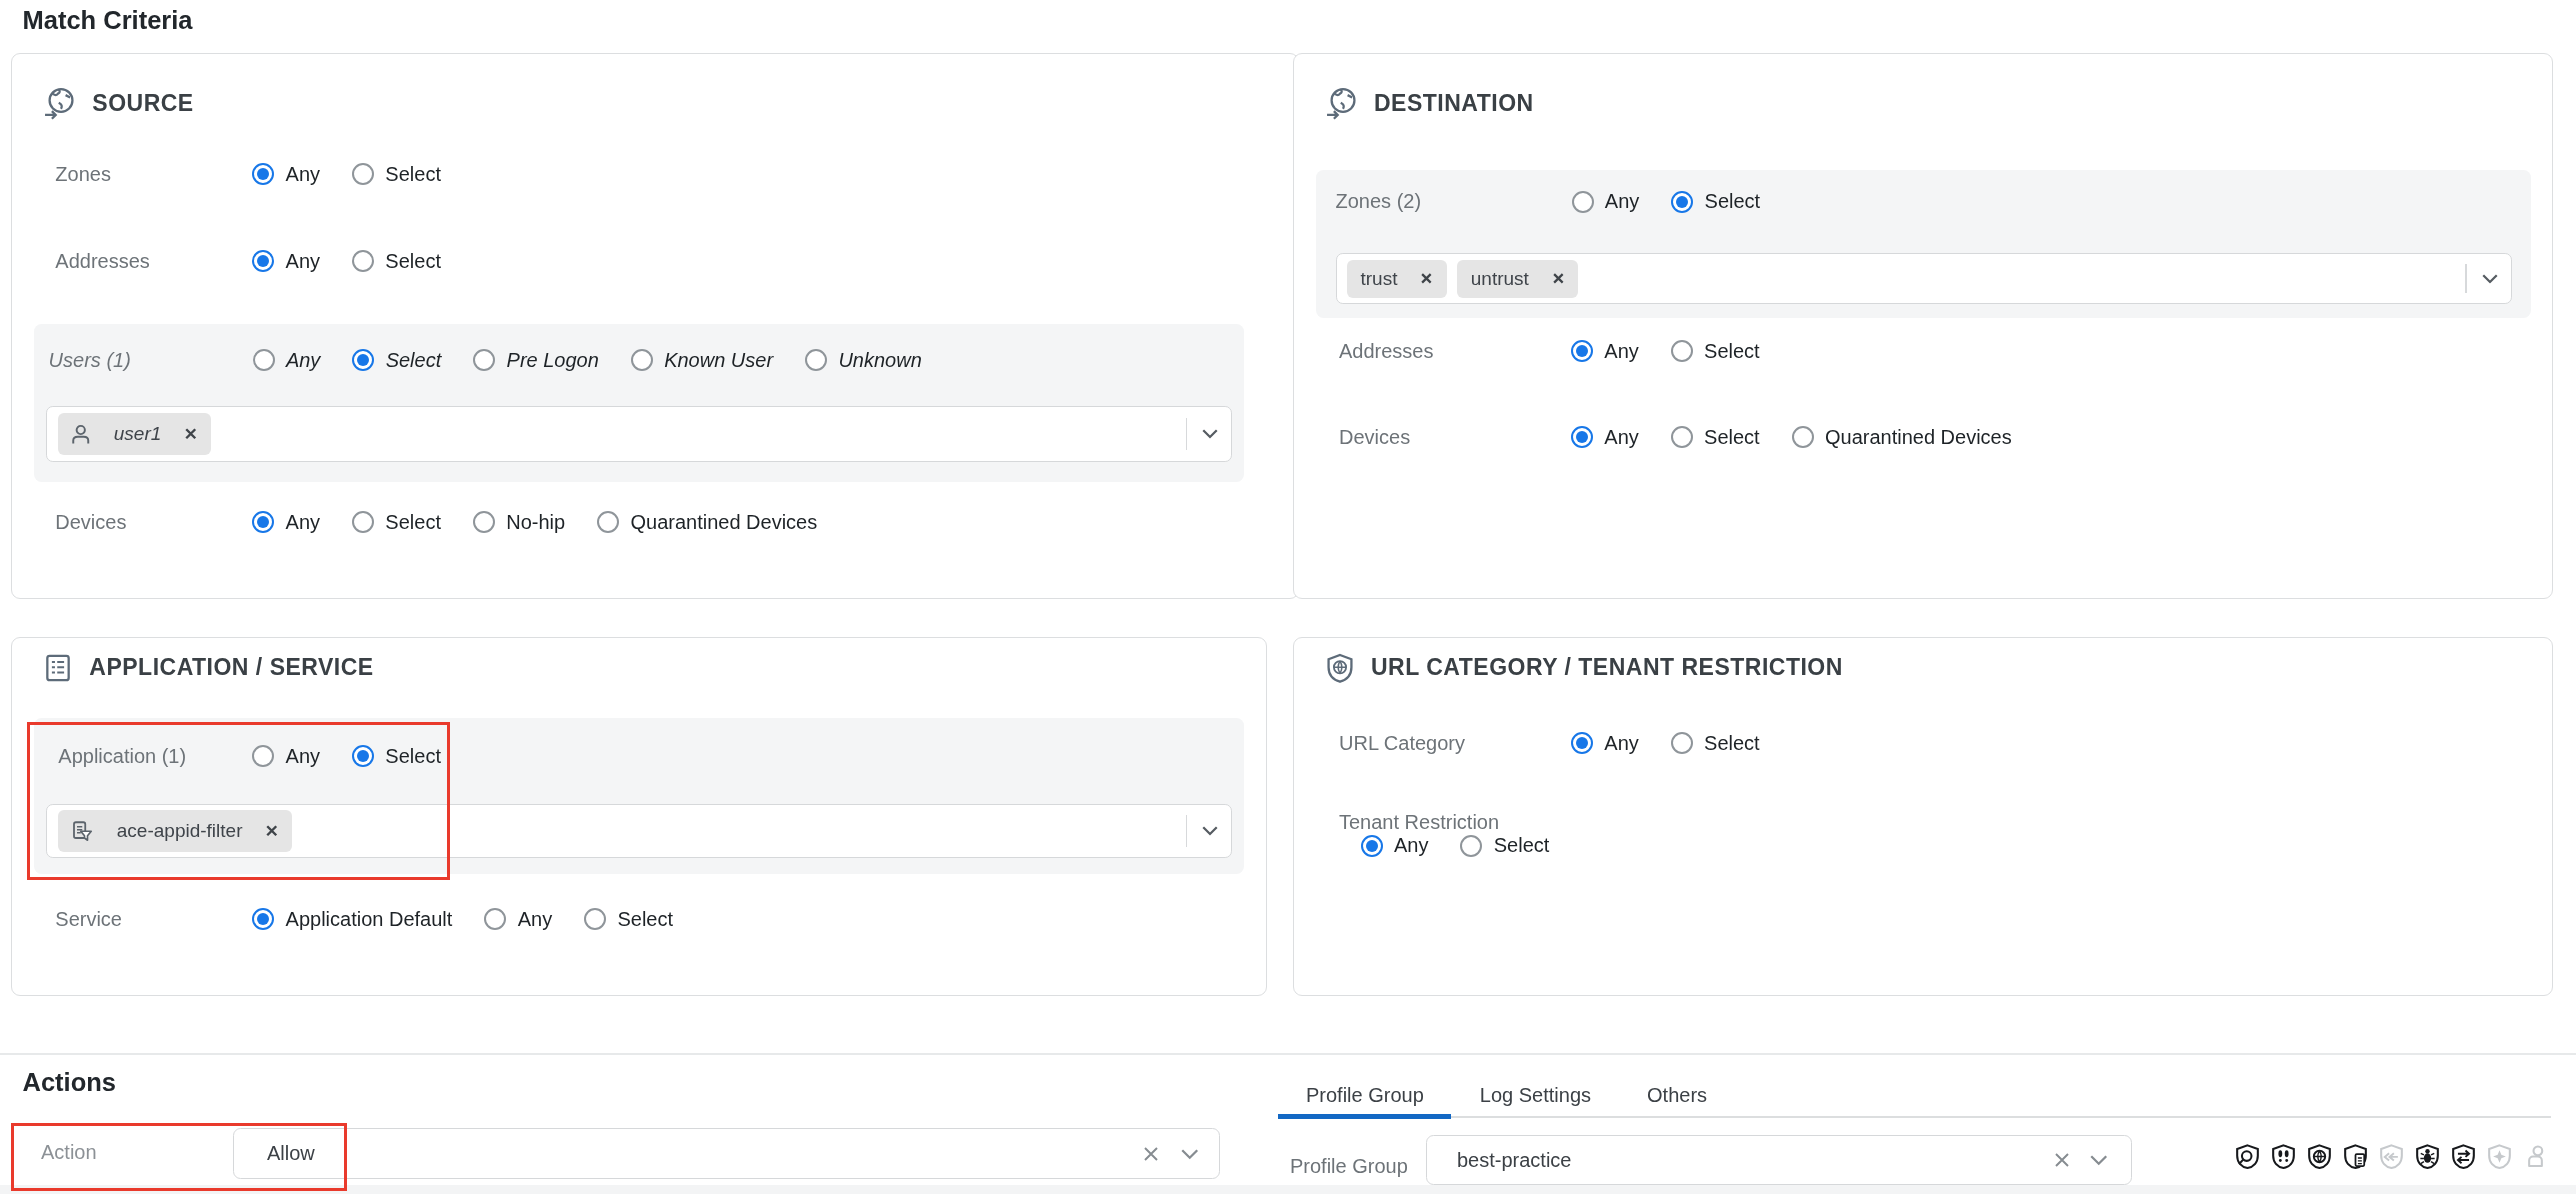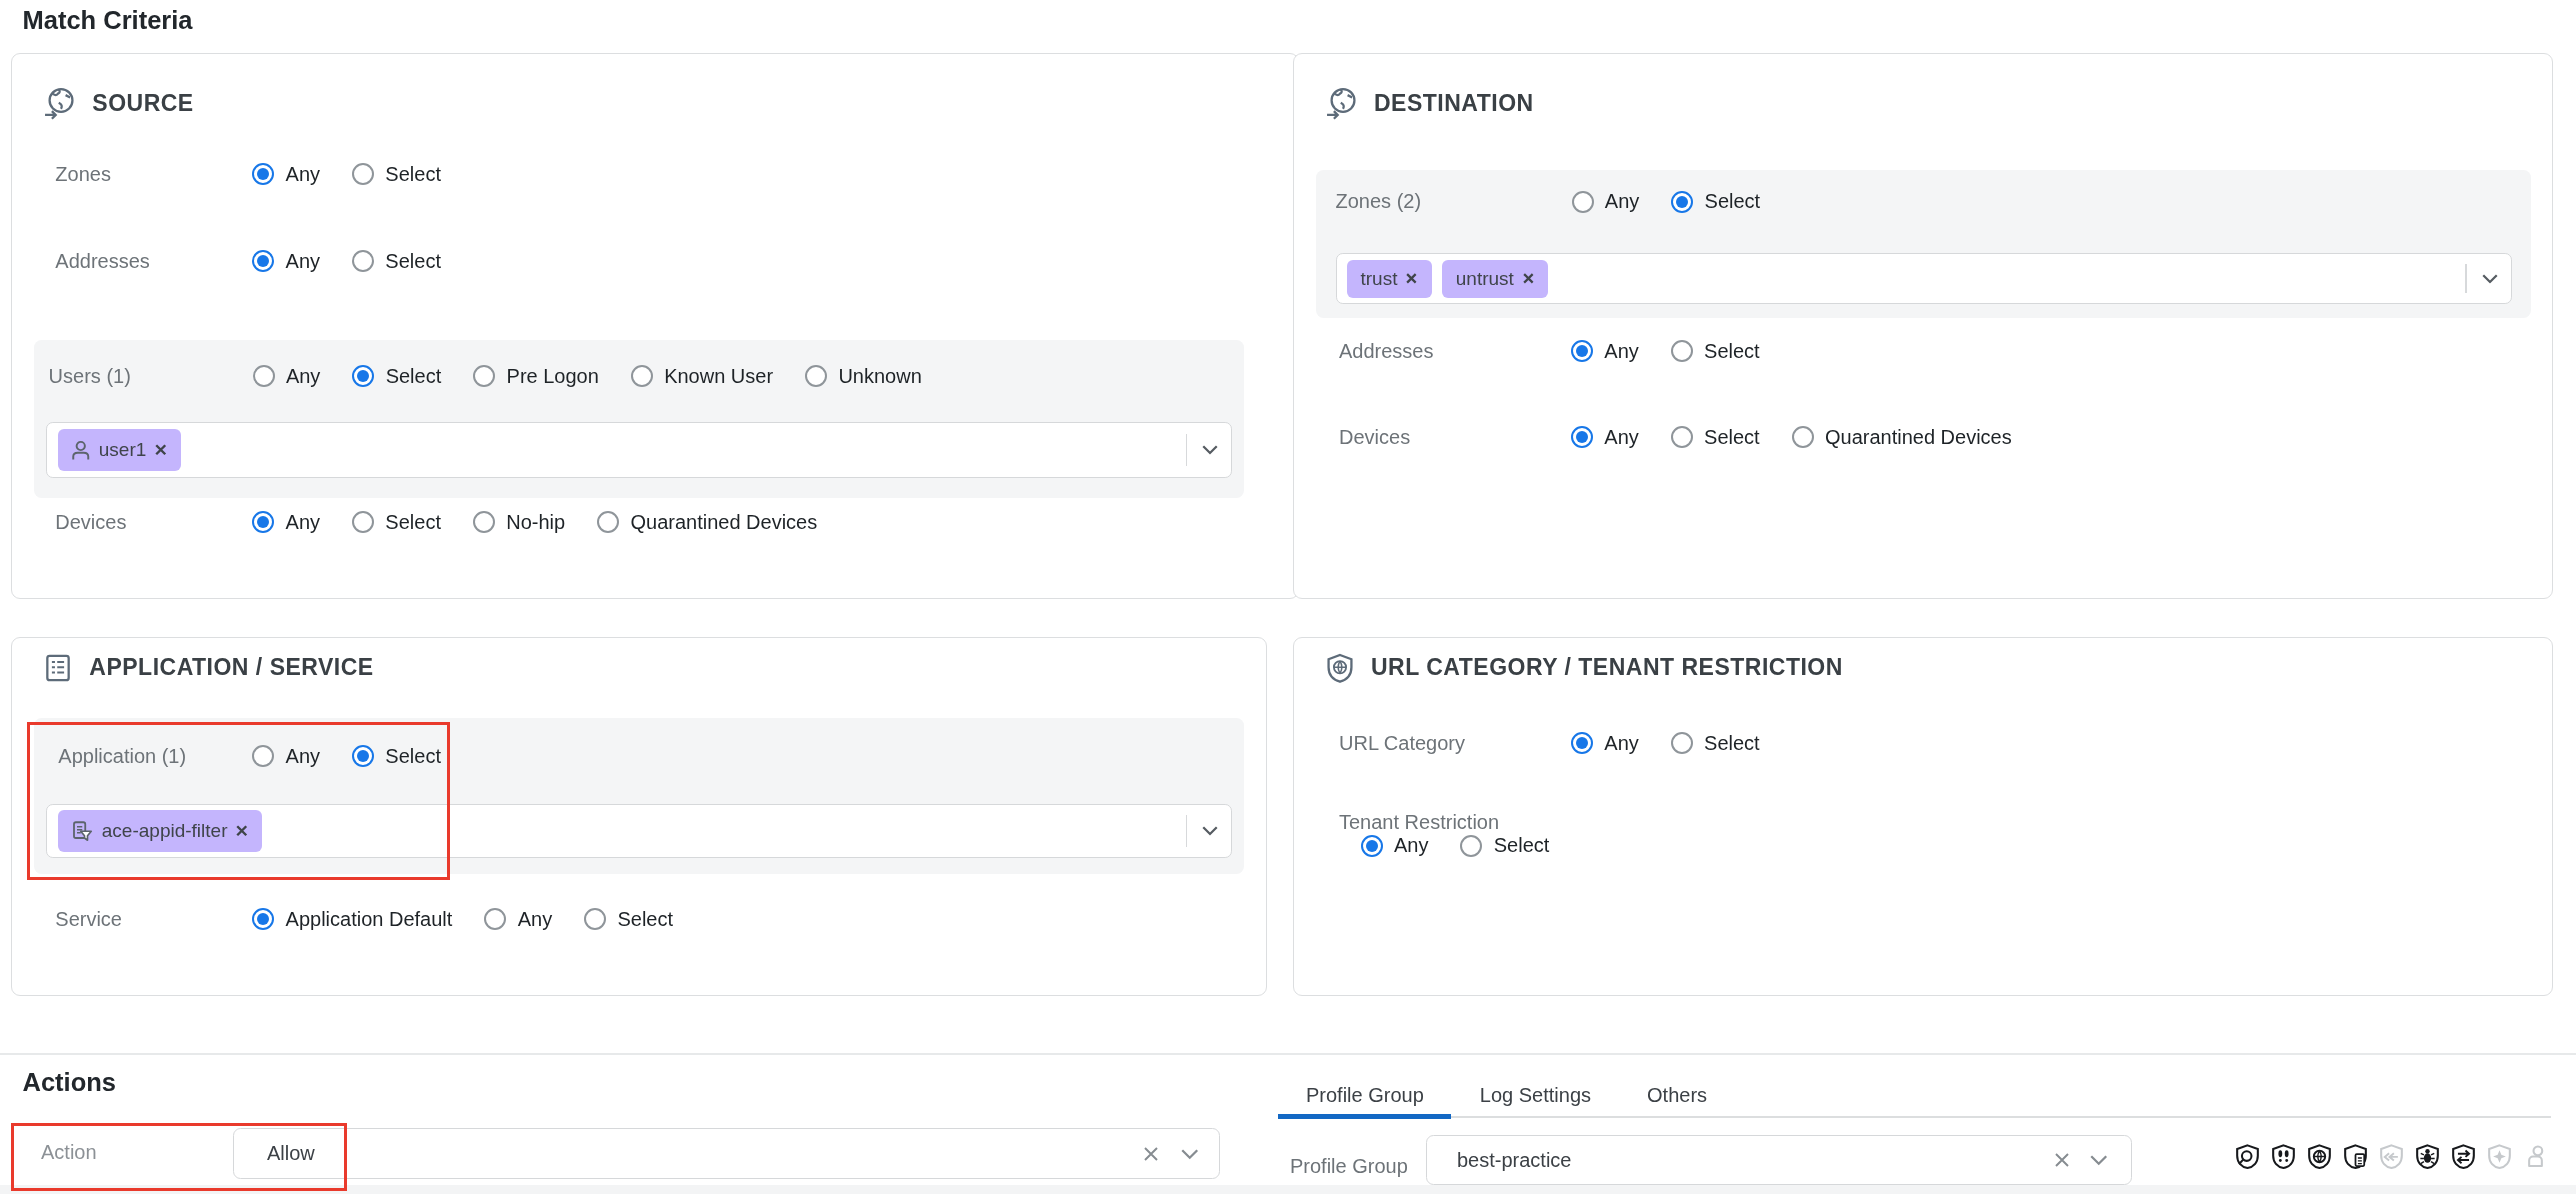--- a/index.html
+++ b/index.html
@@ -22,21 +22,21 @@
   .lw-l{width:197px;} .lw-r{width:232px;} .lw-su{width:204px;} .lw-sa{width:194px;} .lw-sd{width:236px;}
   .opts{display:flex;align-items:center;gap:32px;}
   .opt{display:flex;align-items:center;gap:11.3px;font-size:20px;color:#1e2327;cursor:pointer;}
   .radio{width:22px;height:22px;border-radius:50%;box-sizing:border-box;border:2.3px solid #8f959a;background:#fff;position:relative;flex:0 0 auto;}
   .radio.checked{border-color:#1777e8;}
   .radio.checked::after{content:"";position:absolute;inset:3px;border-radius:50%;background:#1777e8;}
   .subsec{position:absolute;background:#f4f5f6;border-radius:7.5px;}
   .tokenbox{position:absolute;background:#fff;border:1.5px solid #d6d8da;border-radius:6.8px;display:flex;align-items:center;padding:0 10.5px;gap:10.5px;box-sizing:border-box;}
   .tb-sep{position:absolute;right:44px;top:20%;height:60%;width:1.5px;background:#d7d9db;}
   .tb-chev{position:absolute;right:12px;top:50%;transform:translateY(-50%);display:flex;}
-  .tag{background:#c4b5fd;border-radius:6px;height:42px;display:inline-flex;align-items:center;gap:8px;padding:0 13.5px;font-size:19px;color:#3f444a;white-space:nowrap;}
+  .tag{background:#e5e5e5;border-radius:6px;height:42px;display:inline-flex;align-items:center;gap:23px;padding:0 13.5px;font-size:19px;color:#3f444a;white-space:nowrap;}
   .tag.small{height:38px;}
   .hr-div{position:absolute;left:0;top:1053px;width:2576px;height:1.5px;background:#e7e9ea;}
   .actions-title{position:absolute;left:22.5px;top:1068px;font-size:25.5px;font-weight:700;color:#22272c;}
   .action-label{position:absolute;left:41px;top:1141px;font-size:20px;color:#8c9196;}
   .select{position:absolute;background:#fff;border:1.5px solid #d6d8da;border-radius:7.5px;display:flex;align-items:center;box-sizing:border-box;font-size:20px;color:#3c4146;}
   #action-select{left:233px;top:1128px;width:987px;height:51px;padding-left:33px;}
   #profile-select{left:1426px;top:1135px;width:706px;height:50px;padding-left:30px;}
   .sel-x{position:absolute;top:50%;transform:translateY(-50%);display:flex;}
   .sel-chev{position:absolute;top:50%;transform:translateY(-50%);display:flex;}
   #action-select .sel-x{right:59px;} #action-select .sel-chev{right:19.5px;}
@@ -95,21 +95,21 @@
           <span class="radio checked"></span>
           <span>Any</span>
         </span>
       <span class="opt">
           <span class="radio"></span>
           <span>Select</span>
         </span>
     </span>
   </div>
 
-  <div class="subsec" style="left:22px;top:286px;width:1210px;height:158px;">
+  <div class="subsec" style="left:22px;top:270px;width:1210px;height:158px;font-style:italic;">
     <div class="row" style="left:14.3px;top:18px;">
       <span class="lbl lw-su">Users (1)</span>
       <span class="opts">
         <span class="opt">
             <span class="radio"></span>
             <span>Any</span>
           </span>
         <span class="opt">
             <span class="radio checked"></span>
             <span>Select</span>

